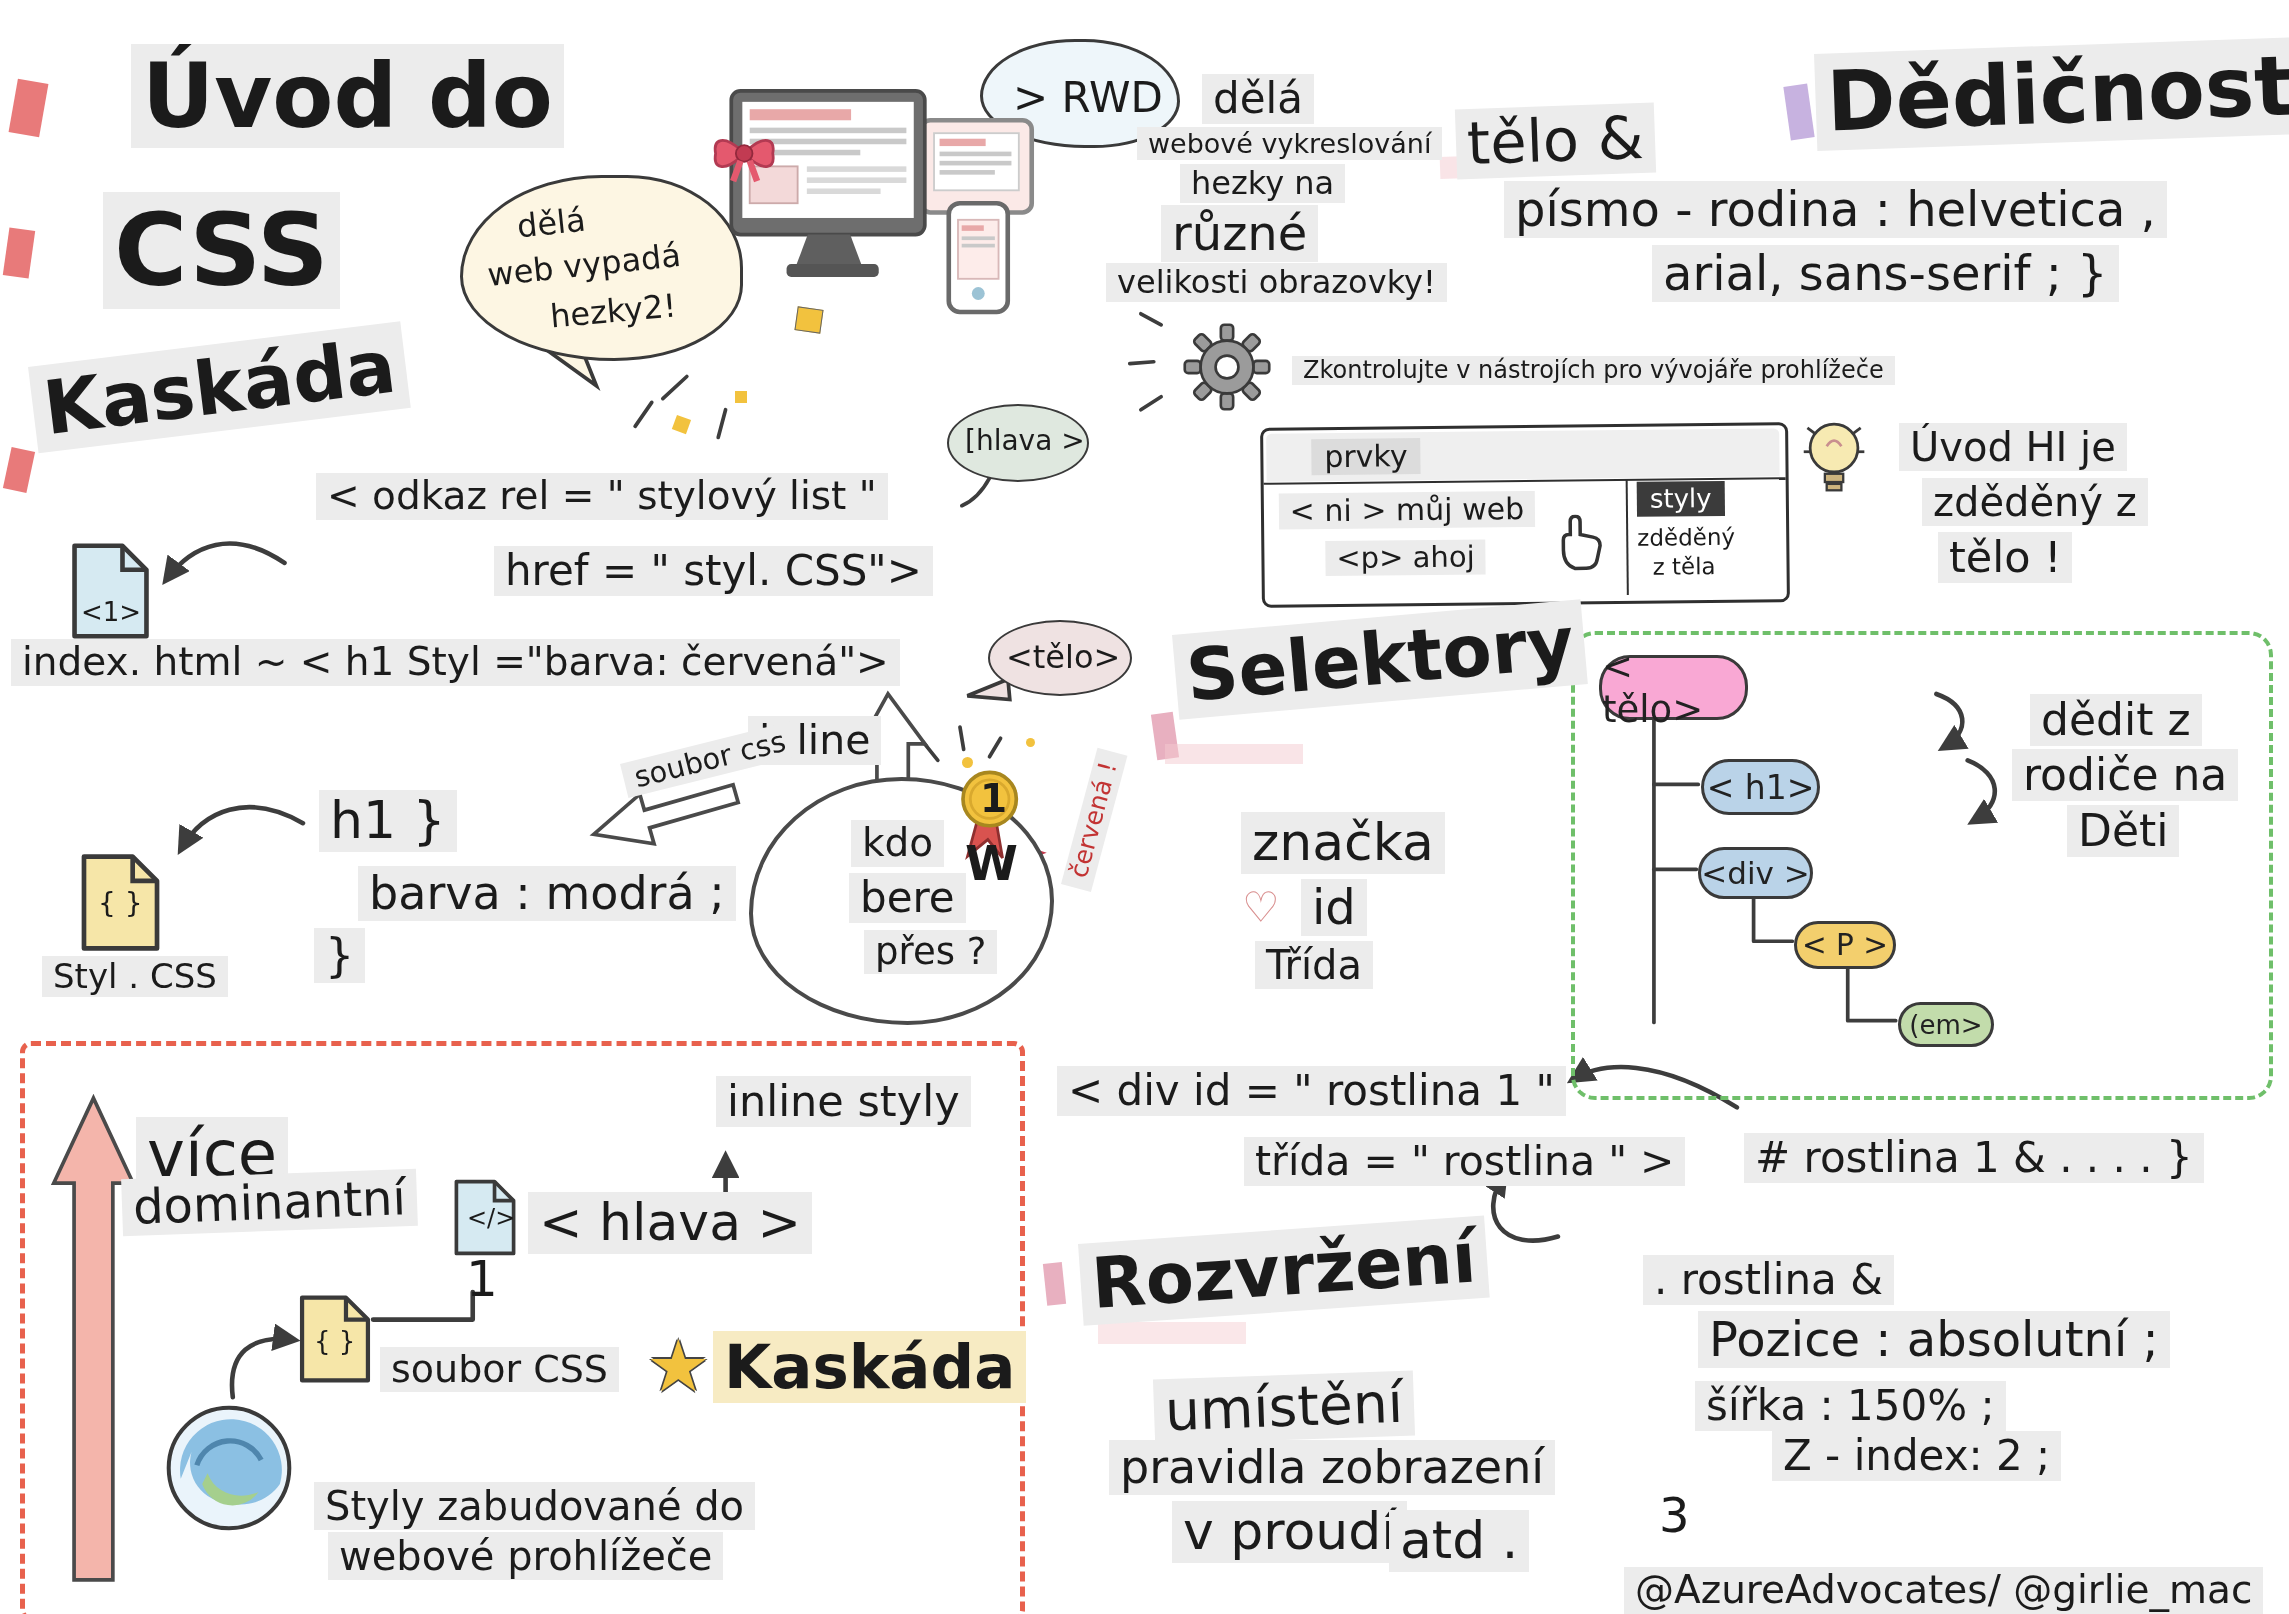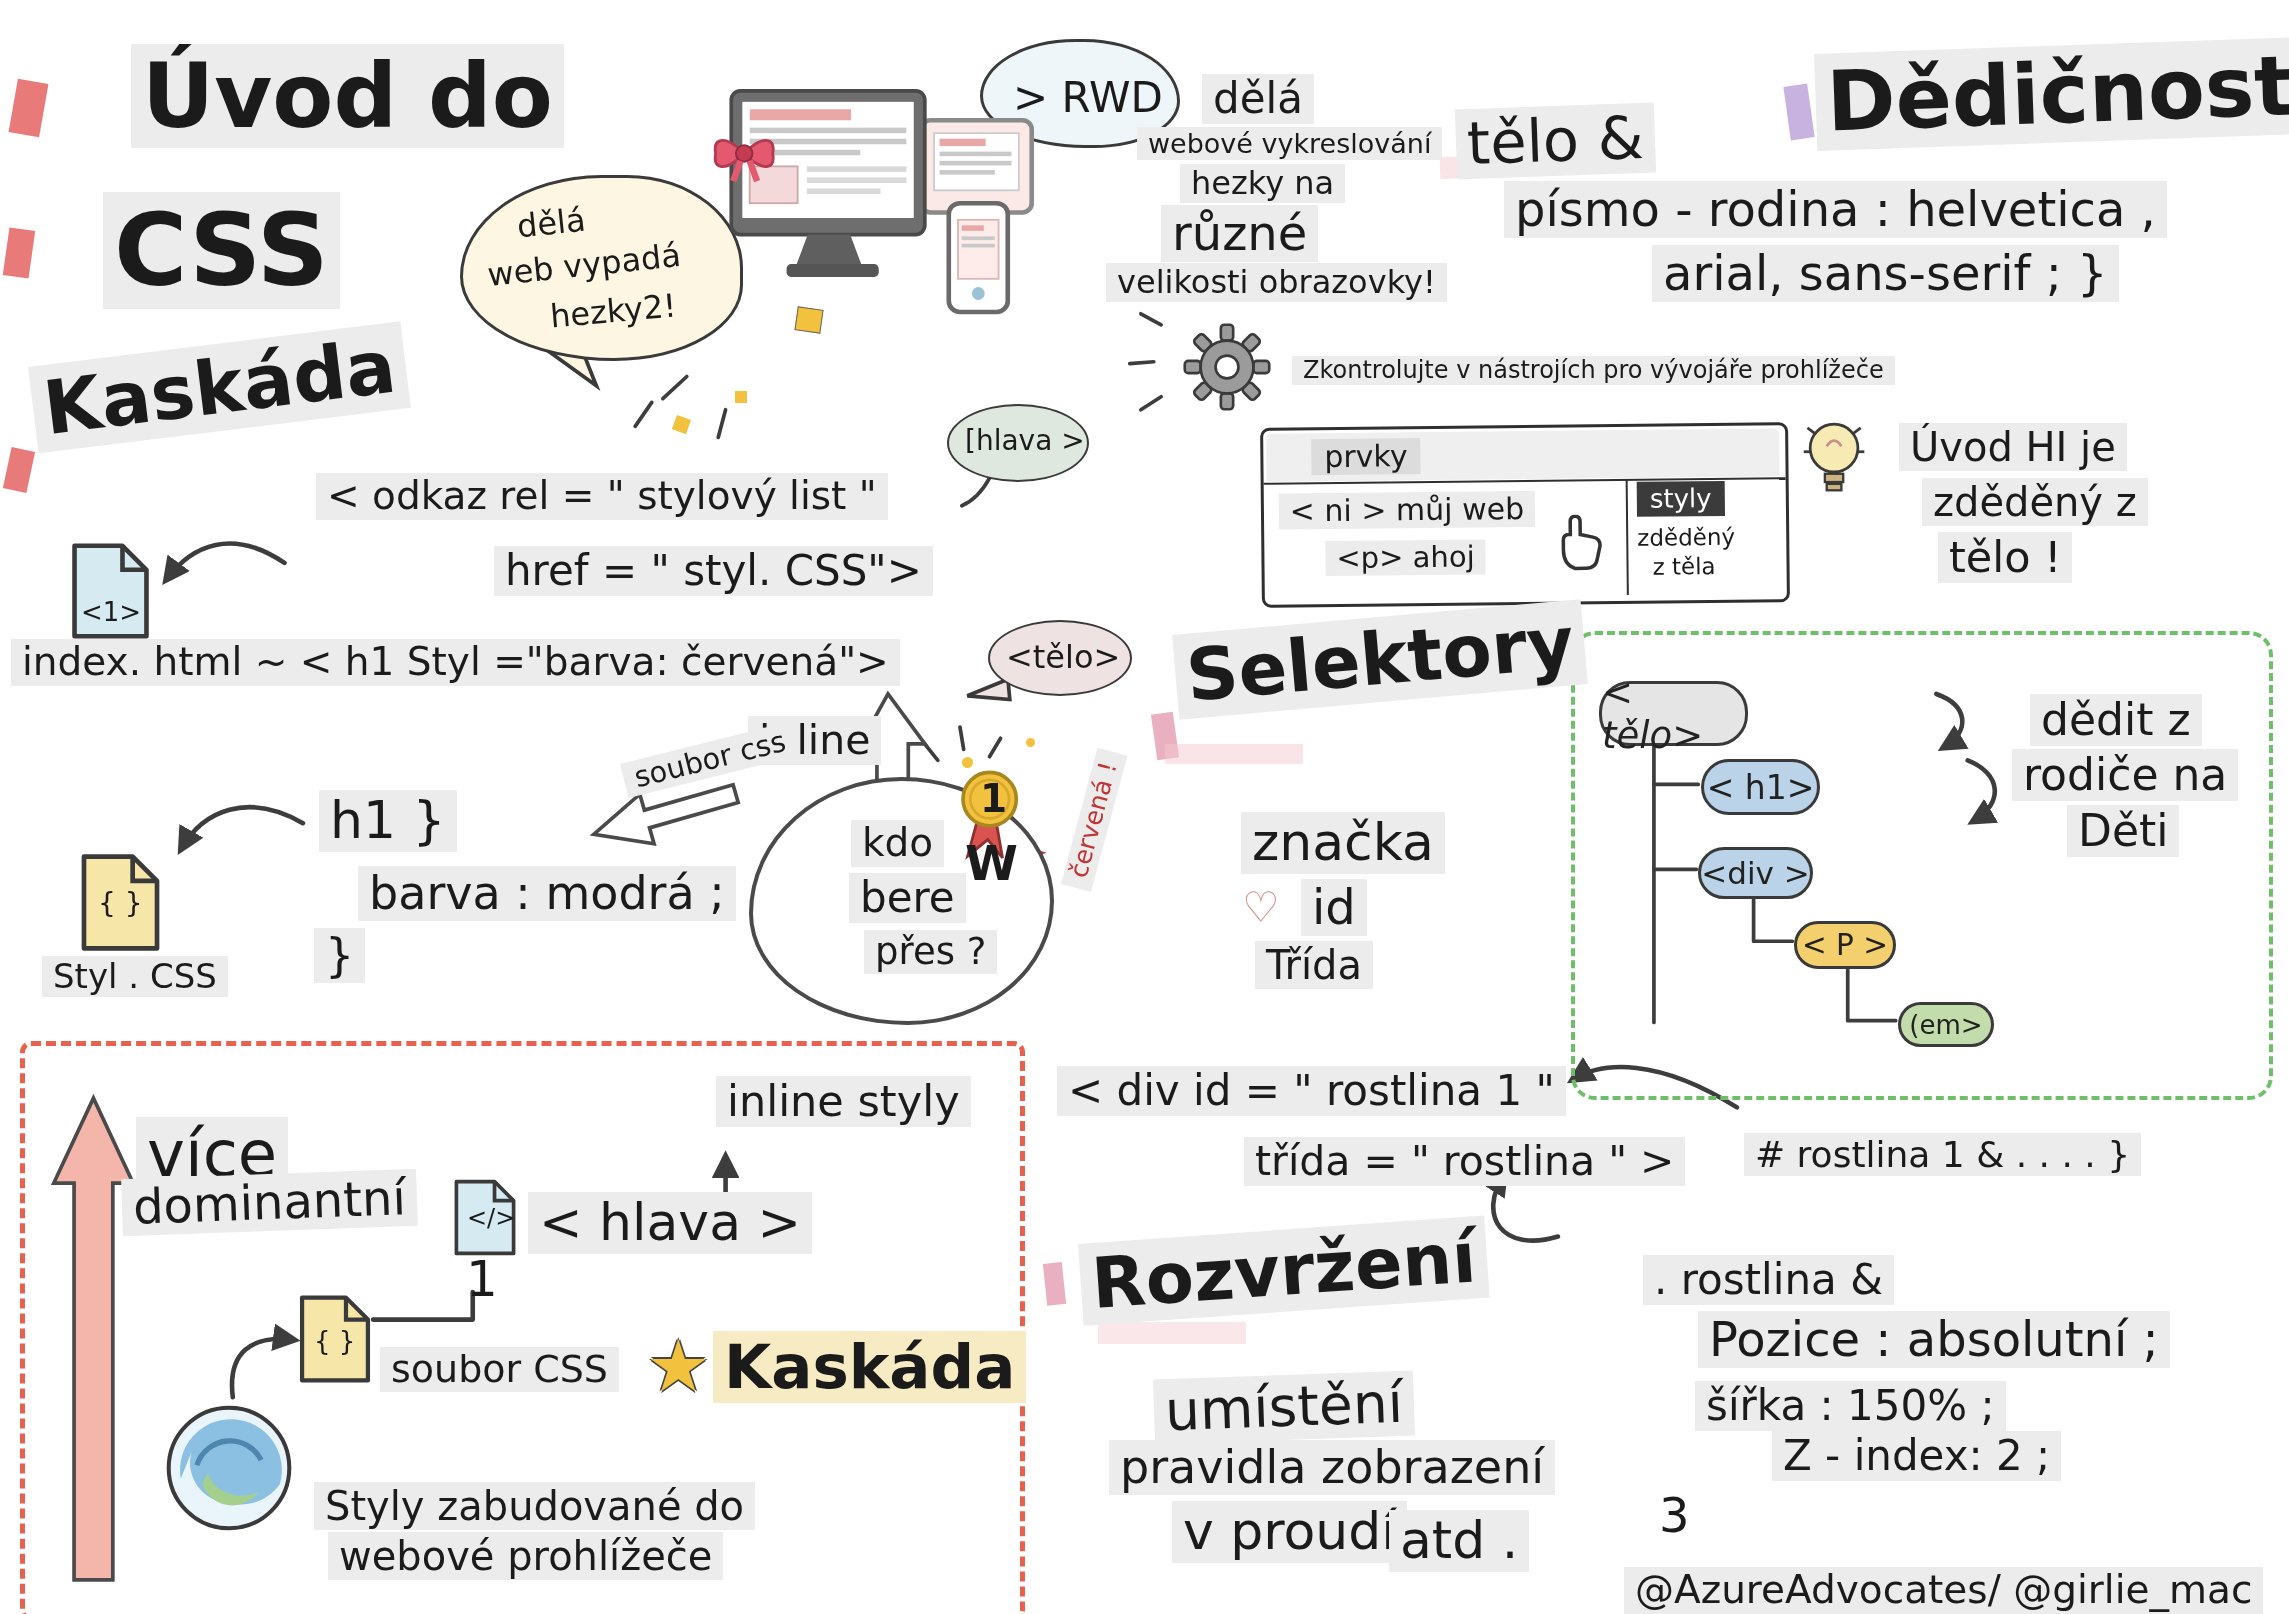--- a/index.html
+++ b/index.html
@@ -206,21 +206,21 @@
     <span class="t hl" style="left:14.8px;top:63px;font-size:30px;">&lt; ni &gt; můj web</span>
     <span class="t hl" style="left:61px;top:111px;font-size:29px;">&lt;p&gt; ahoj</span>
     <span class="t" style="left:373px;top:55px;font-size:26px;background:#3b3b3b;color:#ffffff;padding:2.8px 13px;">styly</span>
     <span class="t" style="left:373px;top:98px;font-size:23px;">zděděný</span>
     <span class="t" style="left:388px;top:127px;font-size:23px;">z těla</span>
     <svg style="position:absolute;left:292px;top:87px;width:48px;height:57px;z-index:6;" viewBox="0 0 34 40">
       <path d="M13 38 q-8 -3 -8 -13 v-7 q0 -4 4 -4 h1 v-9 q0 -4 3.5 -4 t3.5 4 v9 l9 2 q5 1 5 6 l-2 9 q-1 7 -8 7 z" fill="#ffffff" stroke="#333333" stroke-width="2.5"></path>
     </svg>
   </div>
 
-  <div class="pill" style="left:1599px;top:681px;width:143px;height:59px;background:#e5e5e5;font-size:37px;font-style:italic;">
+  <div class="pill" style="left:1599px;top:655px;width:143px;height:59px;background:#f9a8d4;font-size:37px;">
     <span>&lt; tělo&gt;</span>
   </div>
   <div class="pill" style="left:1701px;top:759px;width:113px;height:50px;background:#bad3e8;font-size:33px;">
     <span>&lt; h1&gt;</span>
   </div>
   <div class="pill" style="left:1698px;top:847px;width:109px;height:46px;background:#bad3e8;font-size:31px;">
     <span>&lt;div &gt;</span>
   </div>
   <div class="pill" style="left:1794px;top:921px;width:96px;height:42px;background:#f3cf6d;font-size:29.5px;">
     <span>&lt; P &gt;</span>
@@ -276,21 +276,21 @@
   <span class="t" style="left:1242px;top:884px;font-size:42px;color:#d98f8f;">♡</span>
   <span class="t hl" style="left:1301px;top:879px;font-size:48px;">id</span>
   <span class="t hl" style="left:1255px;top:941px;font-size:40px;">Třída</span>
 
   <span class="t hl" style="left:2030px;top:694px;font-size:44px;">dědit z</span>
   <span class="t hl" style="left:2012px;top:749px;font-size:44px;">rodiče na</span>
   <span class="t hl" style="left:2067px;top:805px;font-size:44px;">Děti</span>
 
   <span class="t hl" style="left:1057px;top:1066px;font-size:42px;">&lt; div id = " rostlina 1 "</span>
   <span class="t hl" style="left:1244px;top:1137px;font-size:41px;">třída = " rostlina " &gt;</span>
-  <span class="t hl" style="left:1744px;top:1133px;font-size:36px;"># rostlina 1 &amp; . . . . }</span>
+  <span class="t hl" style="left:1744px;top:1133px;font-size:42px;"># rostlina 1 &amp; . . . . }</span>
   <span class="t hl" style="left:1643px;top:1255px;font-size:42px;">. rostlina &amp;</span>
   <span class="t hl" style="left:1698px;top:1311px;font-size:48px;">Pozice : absolutní ;</span>
   <span class="t hl" style="left:1695px;top:1381px;font-size:42px;">šířka : 150% ;</span>
   <span class="t hl" style="left:1772px;top:1431px;font-size:42px;">Z - index: 2 ;</span>
   <span class="t" style="left:1659px;top:1488px;font-size:48px;">3</span>
 
   <span class="t hl" style="left:136px;top:1117px;font-size:64px;">více</span>
   <span class="t hl" style="left:122px;top:1174px;font-size:48px;transform:rotate(-2deg);">dominantní</span>
   <span class="t hl" style="left:716px;top:1076px;font-size:43px;">inline styly</span>
   <span class="t hl" style="left:528px;top:1192px;font-size:52px;">&lt; hlava &gt;</span>

